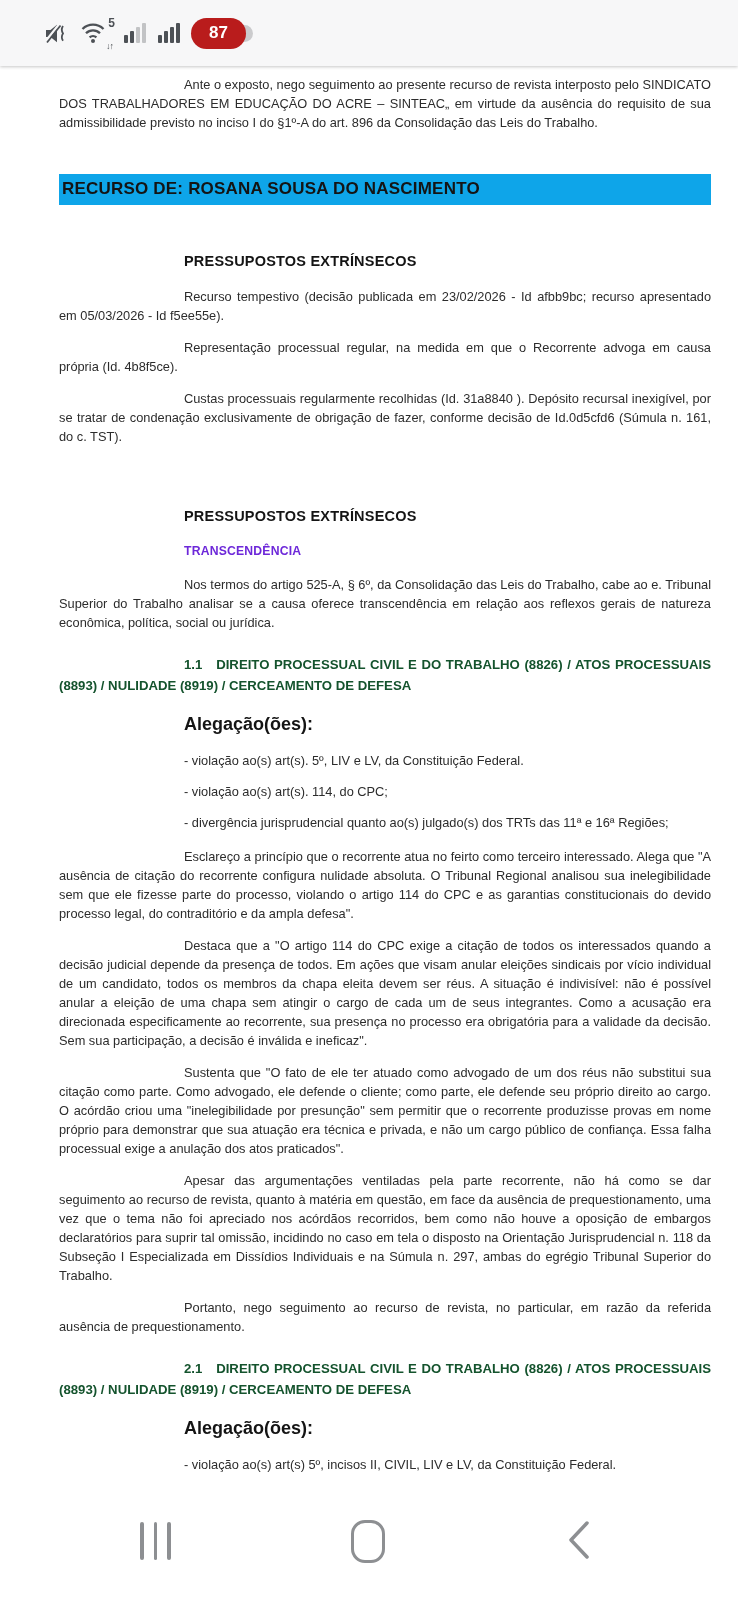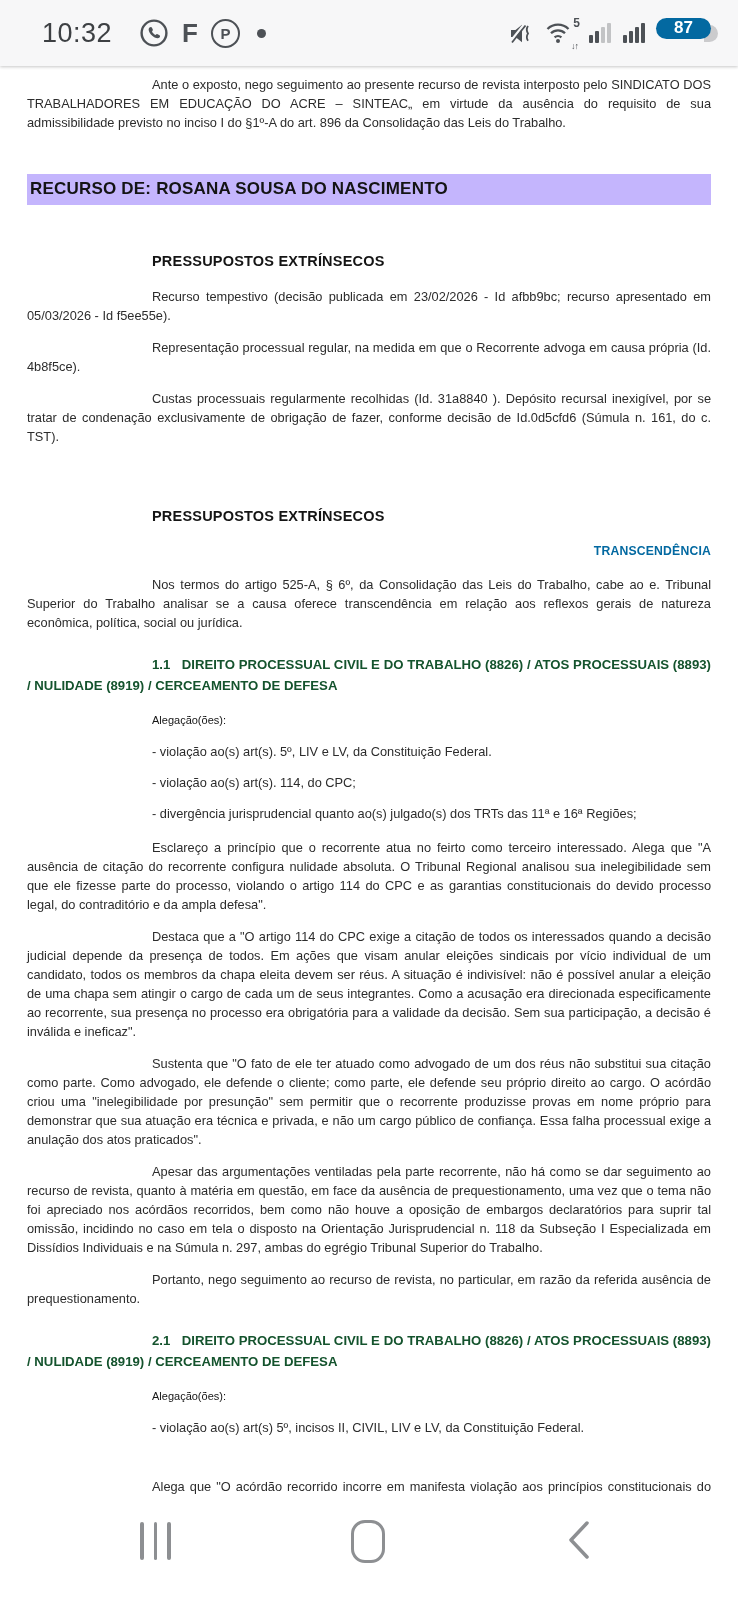--- a/index.html
+++ b/index.html
@@ -29,56 +29,57 @@
   }
   .flip-f { font-size: 26px; font-weight: 800; width: auto; color: #4d5156; font-family: "Liberation Sans", sans-serif; }
   .notif-dot { width: 9px; height: 9px; border-radius: 50%; background: #4d5156; margin-left: 4px; }
   .sb-right { display: flex; align-items: center; gap: 10px; }
   .wifi-wrap { position: relative; width: 34px; height: 28px; }
   .wifi-wrap .five { position: absolute; top: -3px; right: -2px; font-size: 12px; font-weight: 700; color: #4d5156; }
   .wifi-wrap .arrows { position: absolute; right: 0px; bottom: -4px; font-size: 9px; color: #4d5156; letter-spacing: -1px; }
   .battery { position: relative; width: 62px; height: 31px; flex: none; }
   .battery-cap { position: absolute; right: 0; top: 7px; width: 14px; height: 17px; background: #cbcbcd; border-radius: 0 9px 9px 0; }
   .battery-body {
-    position: absolute; left: 0; top: 0; width: 55px; height: 21px; background: #0369a1;
+    position: absolute; left: 0; top: 0; width: 55px; height: 31px; background: #b91c1c;
     border-radius: 16px; color: #fff; display: flex; align-items: center; justify-content: center;
     font-size: 17px; font-weight: 700;
   }
 
   
   .doc {
     flex: 1 1 auto; overflow: hidden;
     padding: 9px 27px 0 27px;
     text-rendering: optimizeLegibility;
+    margin-left: 32px;
   }
   .p {
     font-size: 12.8px; line-height: 19px; text-align: justify; text-indent: 125px;
     color: #2c2c2c; margin: 0 0 13px 0;
   }
   .bullet { margin-bottom: 12px; text-align: left; }
   .recurso-bar {
-    margin-top: 42px; background: #c4b5fd; padding: 5px 6px 6px 3px;
+    margin-top: 42px; background: #0ea5e9; padding: 5px 6px 6px 3px;
     font-size: 17px; font-weight: 700; color: #141414; letter-spacing: .2px;
   }
   .sec-title {
     margin-top: 48px; padding-left: 125px;
     font-size: 14.5px; font-weight: 700; color: #141414; letter-spacing: .2px;
     margin-bottom: 18px;
   }
   .sec-title.intrinsecos { margin-top: 62px; margin-bottom: 0; }
   .sub-title {
     margin-top: 20px; margin-bottom: 17px; padding-left: 125px;
-    font-size: 12.2px; font-weight: 700; color: #0369a1; letter-spacing: .2px; text-align: right;
+    font-size: 12.2px; font-weight: 700; color: #6d28d9; letter-spacing: .2px;
   }
   .topic-heading {
     font-size: 13.2px; font-weight: 700; color: #14532d; line-height: 21px;
     text-align: justify; text-indent: 125px; margin: 22px 0 18px 0;
   }
   .aleg-label {
-    padding-left: 125px; font-size: 11px; font-weight: 400; color: #141414;
+    padding-left: 125px; font-size: 18px; font-weight: 700; color: #141414;
     margin-bottom: 16px;
   }
   .p.esclarece { margin-top: 15px; }
   .p.alega-2 { margin-top: 40px; }
 
   
   .nav-bar {
     flex: none; height: 106px; background: #fff;
     display: flex; align-items: center; justify-content: space-between;
     padding: 0 146px 12px 140px;
@@ -87,32 +88,20 @@
   .recents-lines { display: flex; gap: 10px; }
   .recents-lines i { display: block; width: 3.5px; height: 38px; background: #8d8f92; border-radius: 2px; }
   .home-square { width: 34px; height: 43px; border: 3.5px solid #8d8f92; border-radius: 14px; }
 </style>
 </head>
 <body>
 
 <div class="screen">
 
   <header class="status-bar">
-    <div class="sb-left">
-      <span class="sb-time">10:32</span>
-      <span class="sb-ico">
-        <svg width="30" height="30" viewBox="0 0 30 30" fill="none">
-          <circle cx="15" cy="15" r="12.4" stroke="#4d5156" stroke-width="2.4"></circle>
-          <path d="M10.5 9.5 c1.2-1 2.2-.6 2.6.4 l.7 1.6 c.3.8-.3 1.4-.8 1.9 .8 1.6 2 2.8 3.6 3.6 .5-.5 1.1-1.1 1.9-.8 l1.6.7 c1 .4 1.4 1.4.4 2.6 -1.5 1.7-5 .5-7.8-2.3 -2.8-2.8-4-6.2-2.2-7.7 z" fill="#4d5156"></path>
-        </svg>
-      </span>
-      <span class="sb-ico flip-f">F</span>
-      <span class="sb-ico circle-ico">P</span>
-      <span class="notif-dot"></span>
-    </div>
     <div class="sb-right">
       <span class="sb-ico">
         <svg width="27" height="27" viewBox="0 0 27 27" fill="none">
           <path d="M4 10 h4.5 L15 4.8 V22.2 L8.5 17 H4 z" fill="#4d5156"></path>
           <line x1="3.5" y1="21.5" x2="17" y2="4.5" stroke="#f7f7f8" stroke-width="2.6"></line>
           <line x1="5" y1="22.5" x2="18.5" y2="5.5" stroke="#4d5156" stroke-width="1.8"></line>
           <path d="M21 6 q-2.4 3.7 0 7.4 q-2.4 3.7 0 7.4" stroke="#4d5156" stroke-width="1.8" fill="none"></path>
         </svg>
       </span>
       <span class="wifi-wrap">

